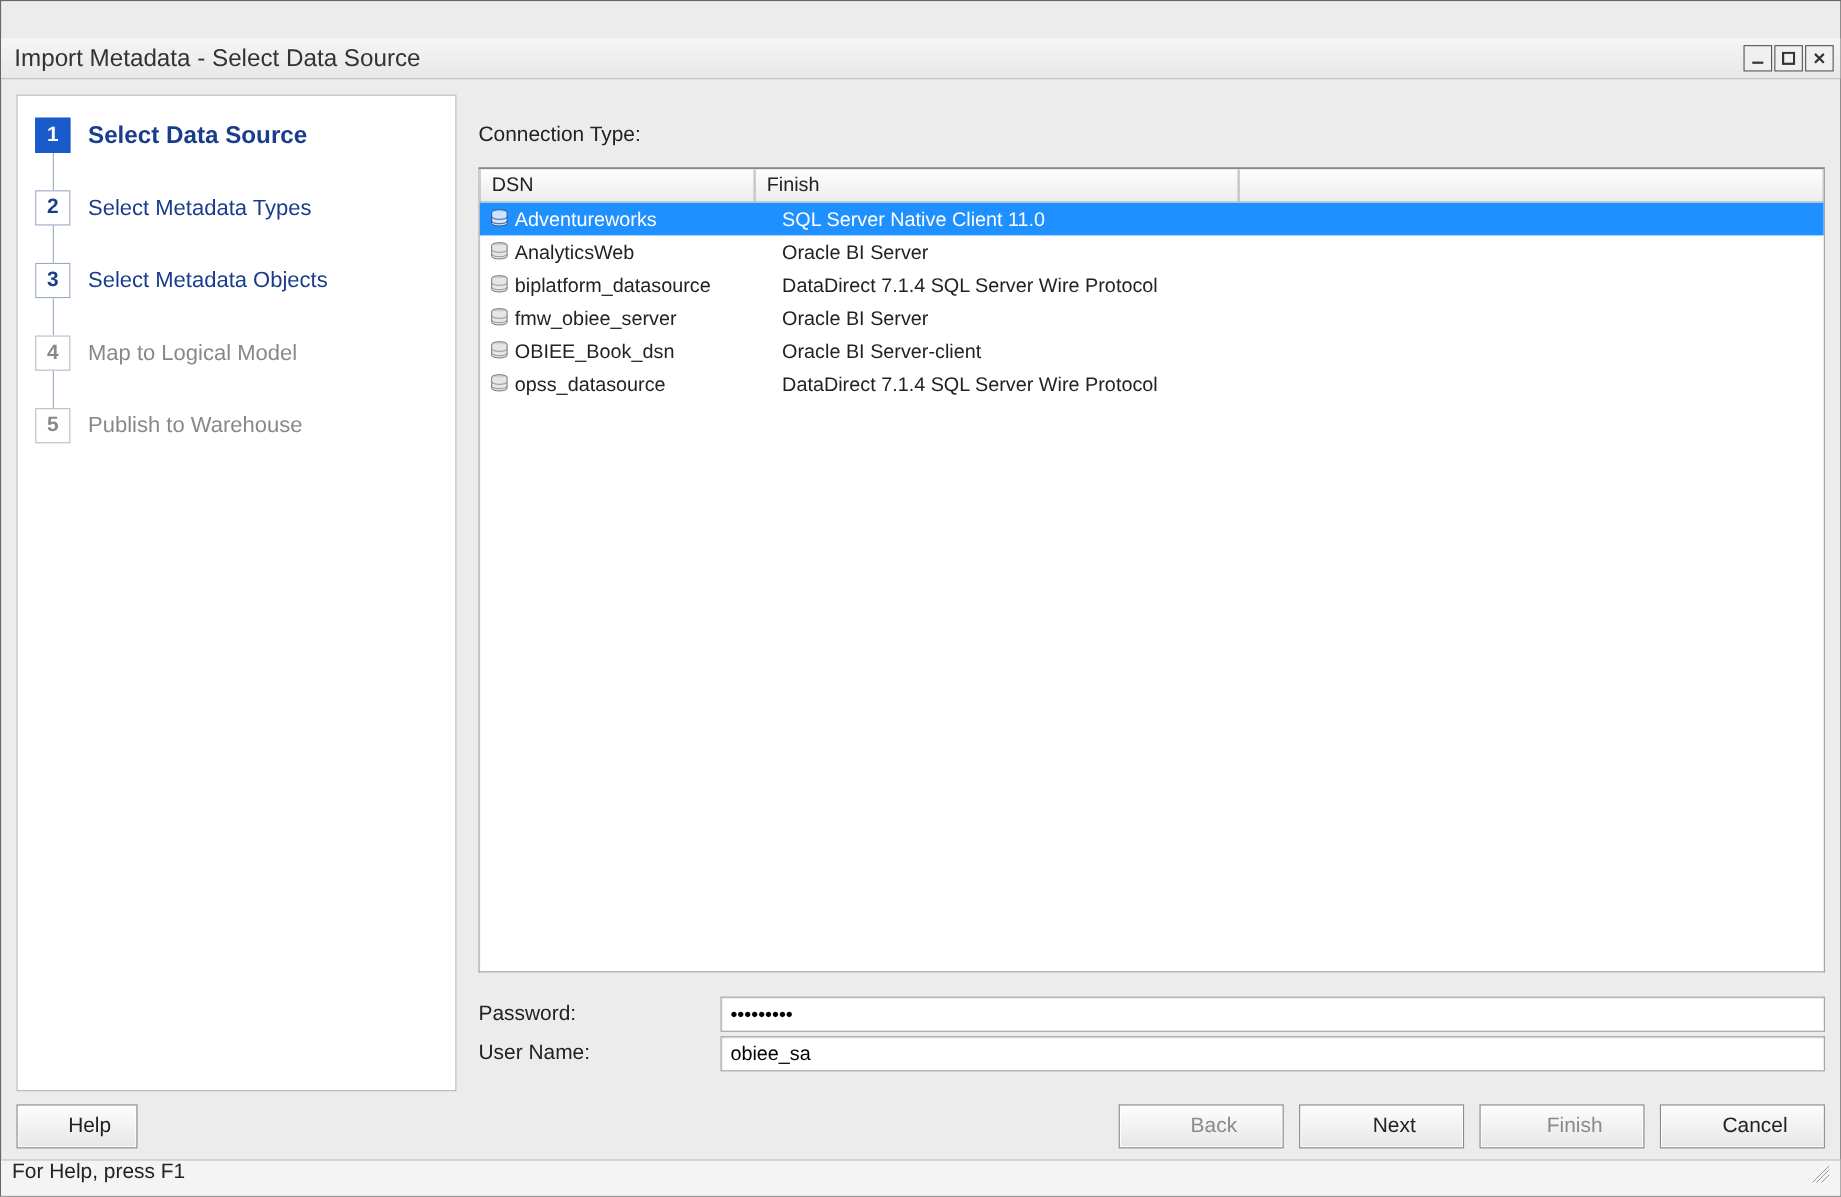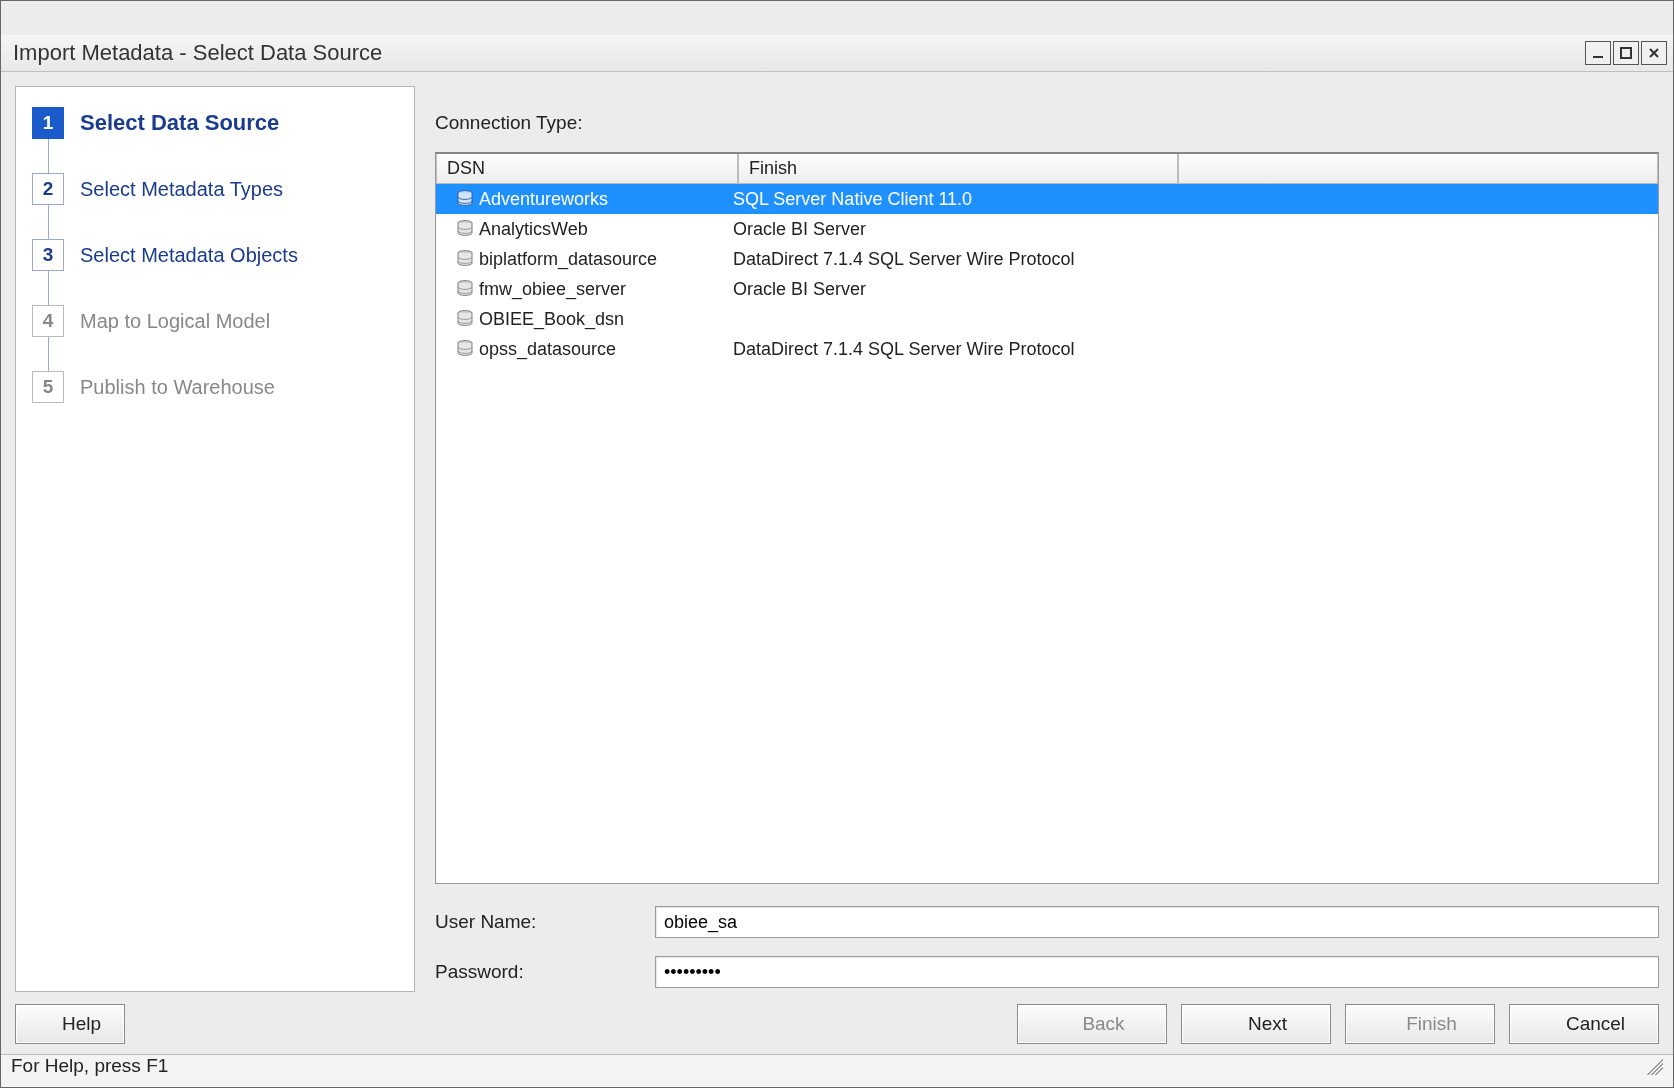--- a/index.html
+++ b/index.html
@@ -179,38 +179,37 @@
     display: flex;
     font-size: 18px;
     background: linear-gradient(#fefefe, #ececec);
   }
   .list-header .col {
     border: 1px solid #bcbcbc;
     border-top:none;
     padding: 4px 10px;
     box-sizing: border-box;
   }
-  .col-dsn   { width: 302px; border-left:none; }
+  .col-dsn   { width: 250px; border-left:none; }
   .col-driver{ width: 440px; }
   .col-rest  { flex: 1; border-right:none;}
   .list-body {
     flex:1;
     overflow: auto;
   }
   .list-row {
     display: flex;
     align-items: center;
     font-size: 18px;
     height: 30px;
   }
   .list-row .cell {
     padding: 0 10px;
     box-sizing: border-box;
     white-space: nowrap;
-    margin-left: 11px;
   }
   .cell-dsn    { width: 265px; display:flex; align-items:center; gap:6px; }
   .cell-driver { width: 440px; }
   .list-row.selected {
     background: #1e90ff;
     color: #fff;
   }
   .db-icon {
     width: 16px; height: 18px; flex-shrink:0;
     display:flex;align-items:center;justify-content:center;
@@ -385,45 +384,46 @@
               <div class="cell cell-dsn">
                 <span class="db-icon">
                   <svg width="16" height="18" viewBox="0 0 16 18">
                     <ellipse cx="8" cy="3" rx="7" ry="2.4" fill="#d0d0d0" stroke="#666" stroke-width="0.8"></ellipse>
                     <path d="M1 3 v10 a7 2.4 0 0 0 14 0 V3" fill="#e6e6e6" stroke="#666" stroke-width="0.8"></path>
                     <path d="M1 7 a7 2.4 0 0 0 14 0 M1 11 a7 2.4 0 0 0 14 0" fill="none" stroke="#888" stroke-width="0.8"></path>
                   </svg>
                 </span>
                 <span>OBIEE_Book_dsn</span>
               </div>
+              <div class="cell cell-driver">Oracle BI Server-client</div>
             </div>
             <div class="list-row">
               <div class="cell cell-dsn">
                 <span class="db-icon">
                   <svg width="16" height="18" viewBox="0 0 16 18">
                     <ellipse cx="8" cy="3" rx="7" ry="2.4" fill="#d0d0d0" stroke="#666" stroke-width="0.8"></ellipse>
                     <path d="M1 3 v10 a7 2.4 0 0 0 14 0 V3" fill="#e6e6e6" stroke="#666" stroke-width="0.8"></path>
                     <path d="M1 7 a7 2.4 0 0 0 14 0 M1 11 a7 2.4 0 0 0 14 0" fill="none" stroke="#888" stroke-width="0.8"></path>
                   </svg>
                 </span>
                 <span>opss_datasource</span>
               </div>
               <div class="cell cell-driver">DataDirect 7.1.4 SQL Server Wire Protocol</div>
             </div>
           </div>
       </div>
 
+      <div class="form-row" style="margin-bottom:4px">
+        <span class="form-label">Password:</span>
+        <input class="form-input" type="text" value="•••••••••" style="">
+      </div>
+
       <div class="form-row">
         <span class="form-label">User Name:</span>
         <input class="form-input" type="text" value="obiee_sa" style="">
-      </div>
-
-      <div class="form-row" style="margin-bottom:4px">
-        <span class="form-label">Password:</span>
-        <input class="form-input" type="text" value="•••••••••" style="">
       </div>
 
     </div>
   </div>
 
   <div class="footer-row">
     <button class="btn help">Help</button>
     <span class="spacer"></span>
     <button class="btn disabled">Back</button>
     <button class="btn">Next</button>

